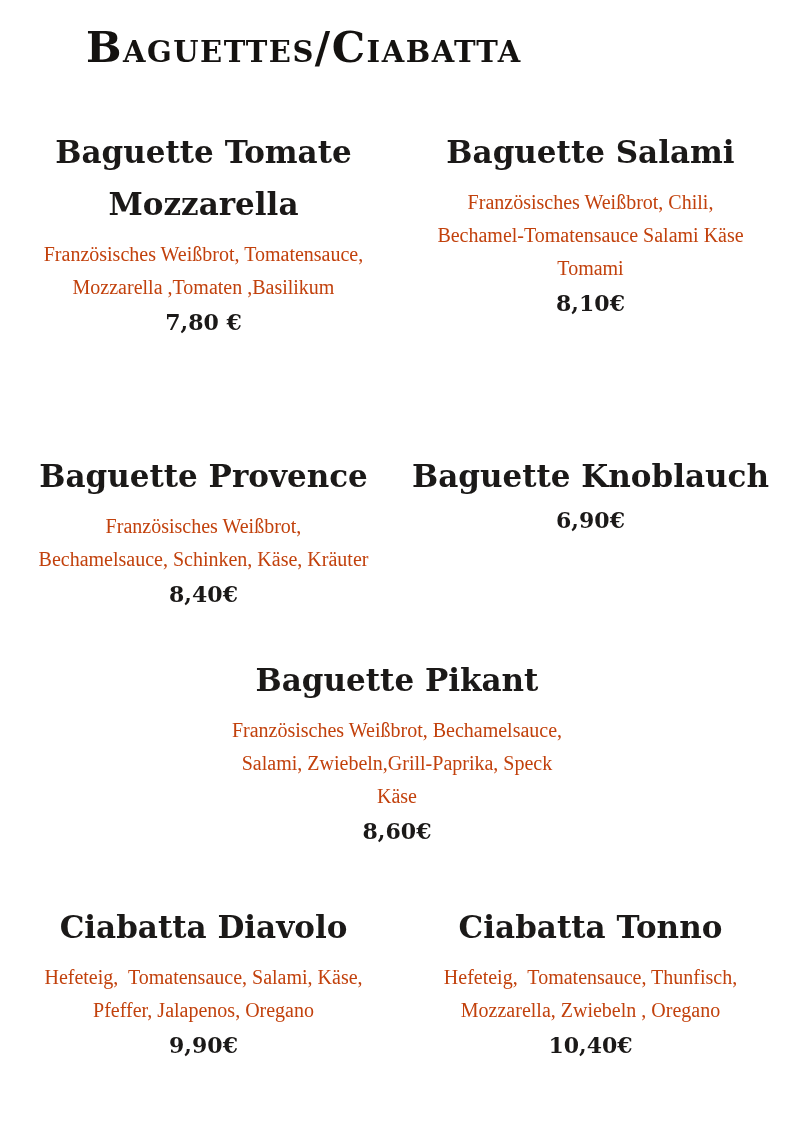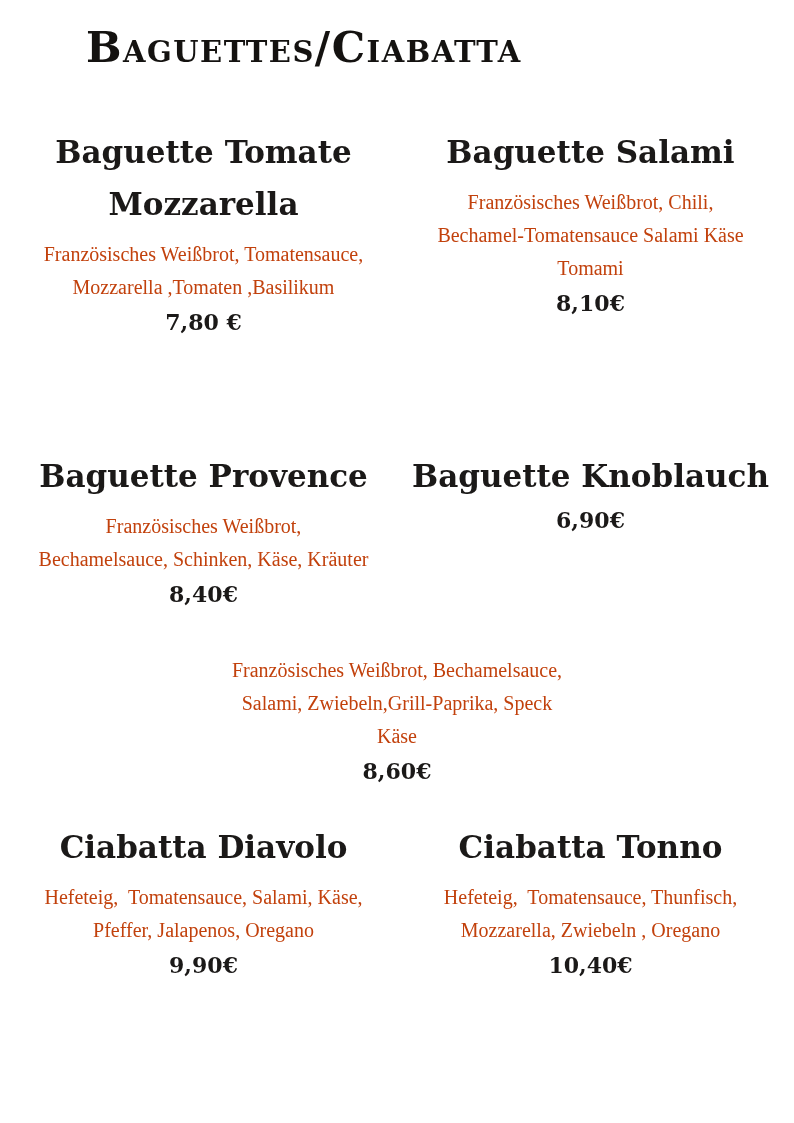--- a/index.html
+++ b/index.html
@@ -29,21 +29,21 @@
   }
   .row {
     display: grid;
     grid-template-columns: 1fr 1fr;
     column-gap: 12px;
     align-items: start;
   }
   .row-1 { margin-top: 56px; }
   .row-2 { margin-top: 112px; }
   .section-pikant { margin-top: 44px; }
-  .row-3 { margin-top: 34px; }
+  .row-3 { margin-top: 54px; }
   .menu-item { text-align: center; }
   .item-name {
     font-family: "DejaVu Serif", serif;
     font-weight: 700;
     font-size: 31px;
     line-height: 1.68;
     margin: 0;
     color: #1b1918;
     white-space: pre-line;
   }
@@ -99,20 +99,21 @@
       <p class="item-price">8,40€</p>
     </article>
     <article class="menu-item">
       <h2 class="item-name">Baguette Knoblauch</h2>
       <p class="item-price">6,90€</p>
     </article>
   </section>
 
   <section class="single section-pikant">
     <article class="menu-item">
+      <h2 class="item-name">Baguette Pikant</h2>
       <p class="item-desc">Französisches Weißbrot, Bechamelsauce,
 Salami, Zwiebeln,Grill-Paprika, Speck
 Käse</p>
       <p class="item-price">8,60€</p>
     </article>
   </section>
 
   <section class="row row-3">
     <article class="menu-item">
       <h2 class="item-name">Ciabatta Diavolo</h2>

